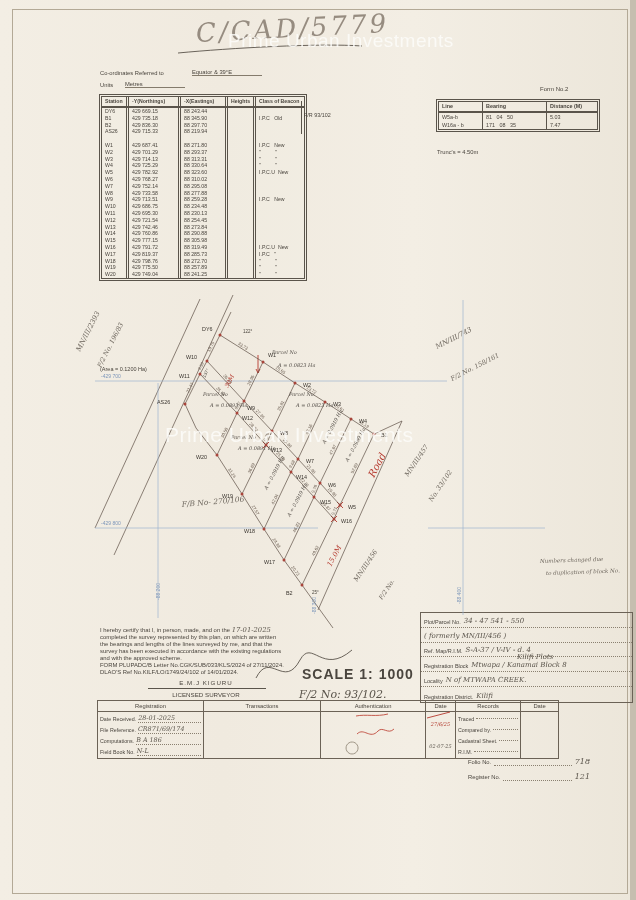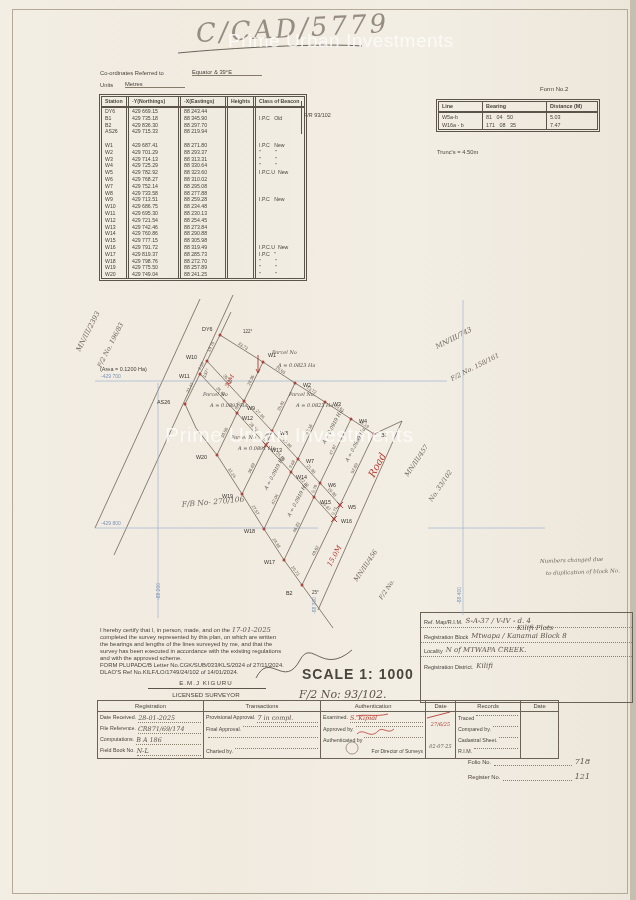--- a/index.html
+++ b/index.html
@@ -66,21 +66,21 @@
   .prow .plab{white-space:nowrap;margin-right:3px;}
   .prow .hw{font-size:7px;white-space:nowrap;}
   .pnote{position:absolute;left:96px;top:-4px;font-size:5px;}
   
   .ftable{left:97px;top:700px;width:460px;height:57px;border:1px solid #6b6256;display:grid;
     grid-template-columns:106px 117px 105px 30px 65px 1fr;font-size:5.3px;}
   .fcol{border-right:1px solid #6b6256;display:flex;flex-direction:column;}
   .fcol:last-child{border-right:none;}
   .fhead{height:10px;line-height:10px;text-align:center;border-bottom:1px solid #6b6256;font-size:5.8px;}
   .fbody{flex:1;padding:1px 2px;display:flex;flex-direction:column;justify-content:space-around;}
-  .fline{display:flex;align-items:flex-start;min-height:8px;}
+  .fline{display:flex;align-items:center;min-height:8px;}
   .flab{white-space:nowrap;margin-right:2px;}
   .fval{flex:1;border-bottom:1px dotted #8a8070;font-size:6.4px;white-space:nowrap;}
   .director{text-align:right;font-size:5px;border-bottom:none;}
   .dcell{font-size:5px;text-align:center;}
   .folio{left:468px;top:757px;width:122px;font-size:5.8px;}
   .folio-row{display:flex;align-items:center;margin-bottom:6px;}
   .folio-row .leader{flex:1;border-bottom:1px dotted #8a8070;margin:0 3px;height:7px;}
   .folio-row .hw{font-size:8px;}
 </style>
 </head>
@@ -505,20 +505,27 @@
     <span>DLAO'S Ref No.KILF/LO/1749/24/102 of 14/01/2024.</span>
   </div>
   <div class="abs surveyor z1">E.M.J  KIGURU</div>
   <div class="abs surv-line z1"></div>
   <div class="abs surv-title z1">LICENSED SURVEYOR</div>
   <div class="abs scale z1">SCALE 1: 1000</div>
   <div class="abs fr-note hw z1">F/2 No: 93/102.</div>
 
   <div class="abs pbox z1">
     <div class="prow">
+      <span class="plab">Plot/Parcel No.</span>
+      <span class="hw">34 - 47   541 - 550</span>
+    </div>
+    <div class="prow">
+      <span class="hw">( formerly  MN/III/456 )</span>
+    </div>
+    <div class="prow">
       <span class="plab">Ref. Map/R.I.M.</span>
       <span class="hw">S-A-37 / V-IV - d. 4</span>
     </div>
     <div class="prow">
       <span class="plab">Registration Block</span>
       <span class="hw">Mtwapa / Kanamai  Block 8</span>
       <span class="pnote hw">Kilifi Plots</span>
     </div>
     <div class="prow">
       <span class="plab">Locality</span>
@@ -547,58 +554,23 @@
             <span class="fval hw">B A 186</span>
           </div>
           <div class="fline">
             <span class="flab">Field Book No.</span>
             <span class="fval hw">N-L</span>
           </div>
         </div>
     </div>
     <div class="fcol">
       <div class="fhead">Transactions</div>
-      <div class="fbody" id="trans-body">
-          <div class="fline">
-            <span class="flab">Provisional Approval.</span>
-            <span class="fval hw">7 in compl.</span>
-          </div>
-          <div class="fline">
-            <span class="flab">Final Approval.</span>
-            <span class="fval hw"></span>
-          </div>
-          <div class="fline">
-            <span class="flab"></span>
-            <span class="fval hw"></span>
-          </div>
-          <div class="fline">
-            <span class="flab">Charted by.</span>
-            <span class="fval hw"></span>
-          </div>
-        </div>
     </div>
     <div class="fcol">
       <div class="fhead">Authentication</div>
-      <div class="fbody">
-        <div class="fline">
-          <span class="flab">Examined.</span>
-          <span class="fval hw-red">S. Kipial</span>
-        </div>
-        <div class="fline">
-          <span class="flab">Approved by.</span>
-          <span class="fval"></span>
-        </div>
-        <div class="fline">
-          <span class="flab">Authenticated by</span>
-          <span class="fval"></span>
-        </div>
-        <div class="fline director">
-          <span style="width:100%;text-align:right;">For Director of Surveys</span>
-        </div>
-      </div>
     </div>
     <div class="fcol">
       <div class="fhead">Date</div>
       <div class="fbody dcell">
         <span class="hw-red">27/6/25</span>
         <span class="hw">02-07-25</span>
       </div>
     </div>
     <div class="fcol">
       <div class="fhead">Records</div>

